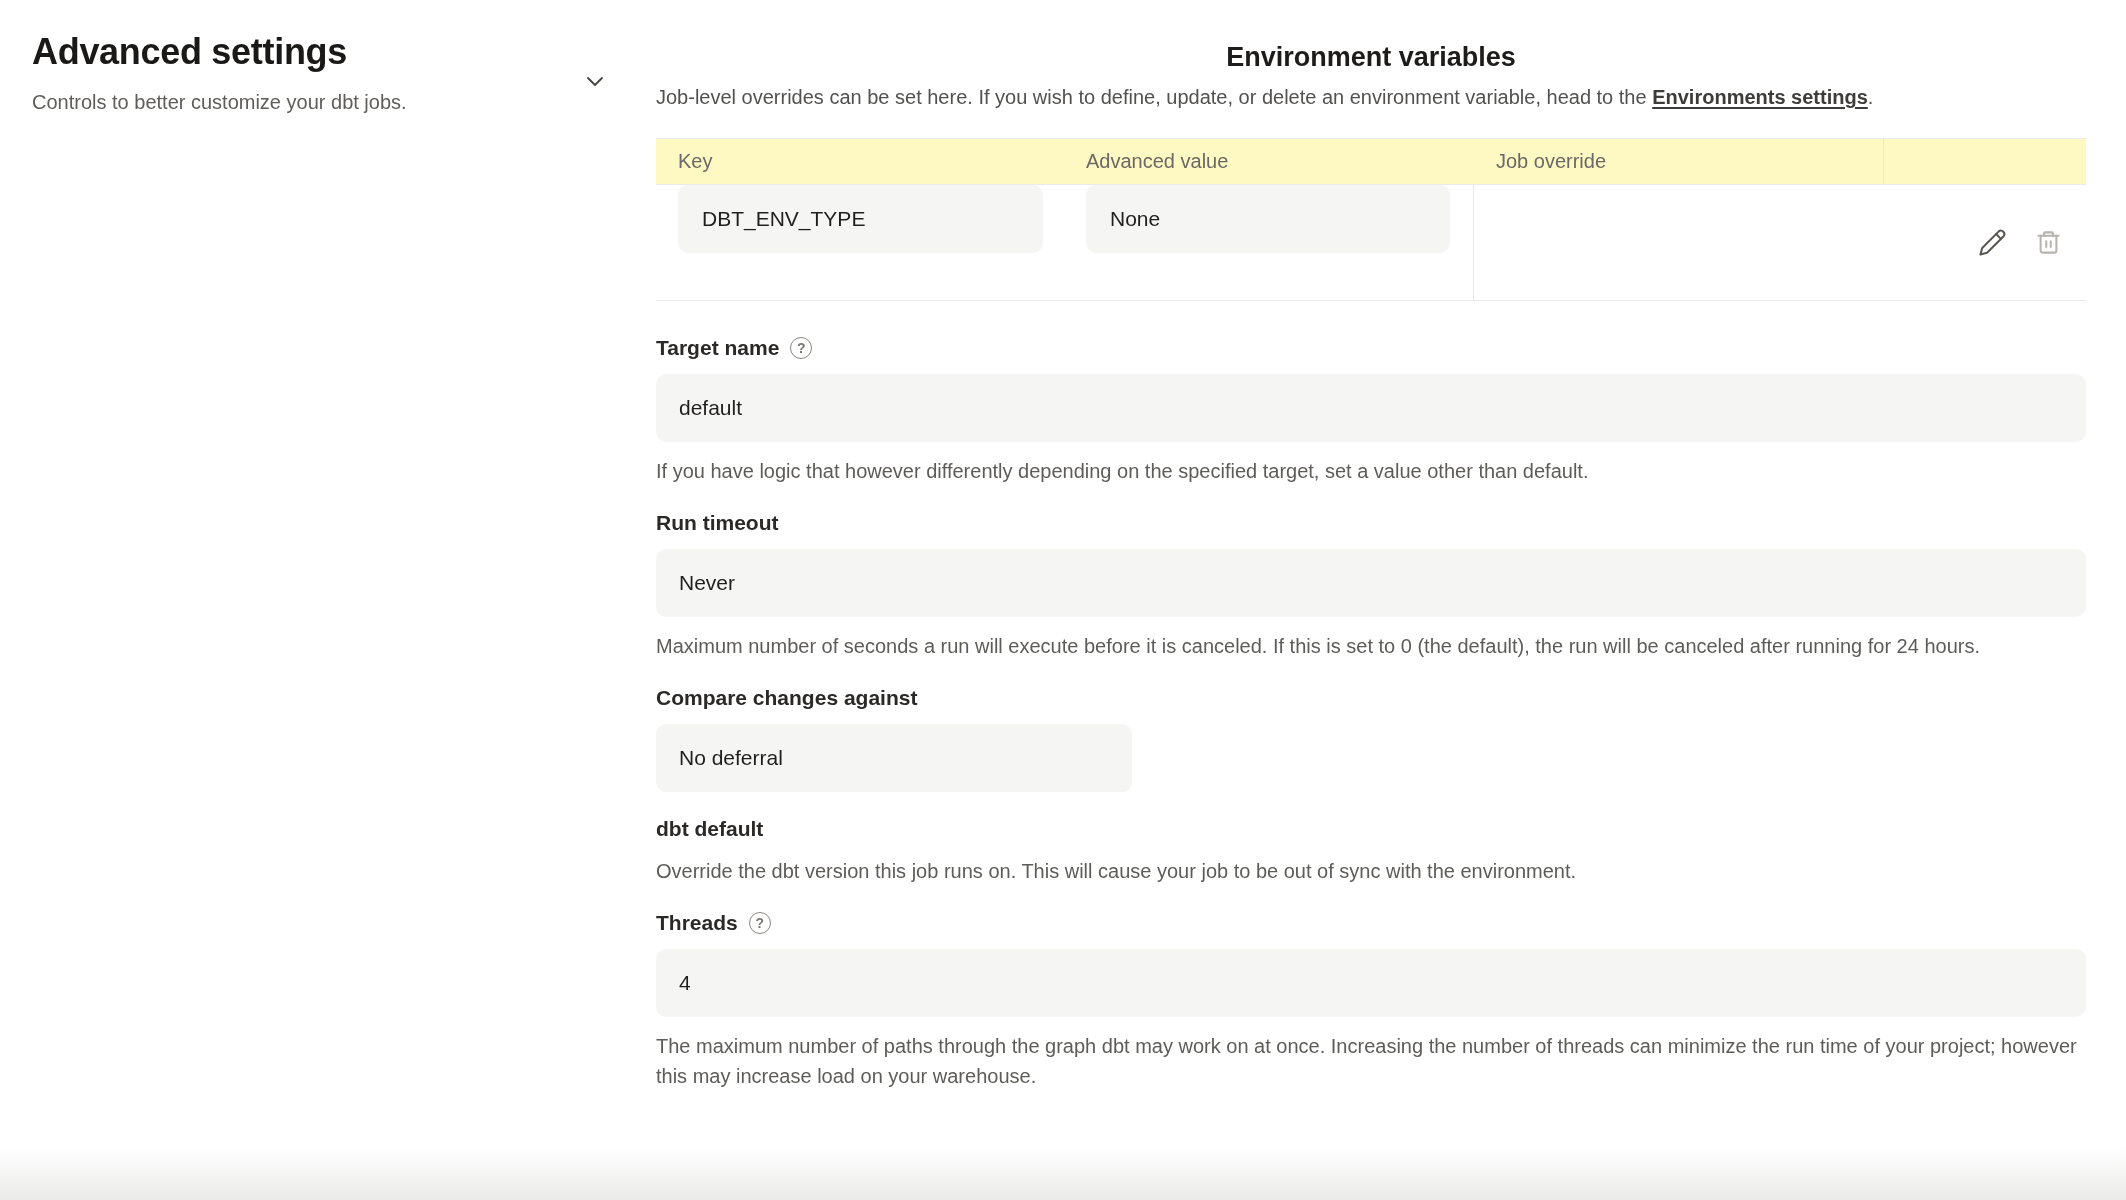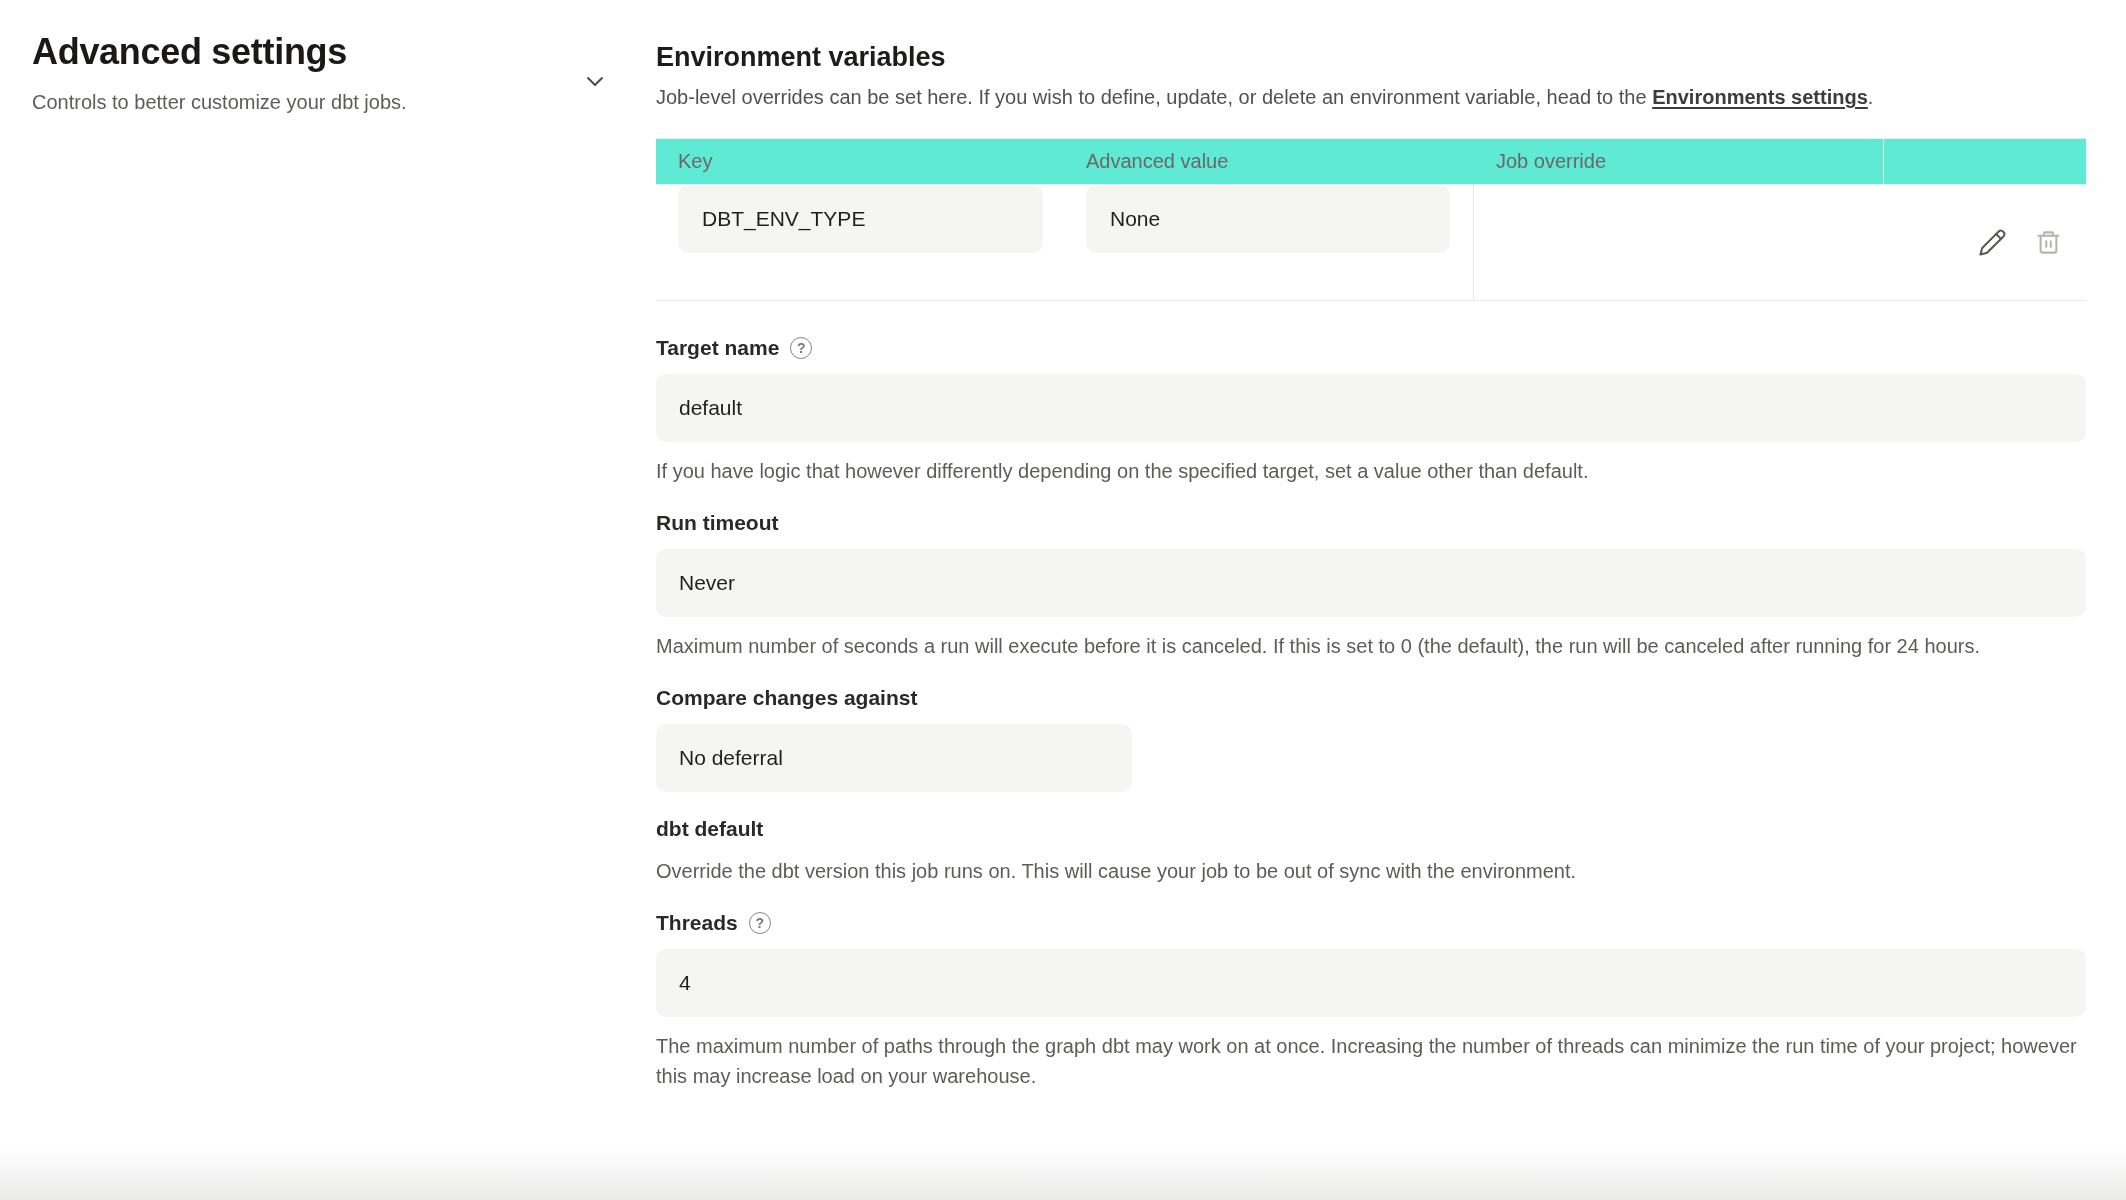--- a/index.html
+++ b/index.html
@@ -20,32 +20,32 @@
   }
   .page-subtitle { margin-top: 14px; font-size: 20px; color: #5e5d5a; line-height: 28px; }
   .collapse-btn {
     position: absolute; left: 578px; top: 64px; width: 34px; height: 34px;
     background: transparent; border: none; cursor: pointer;
     display: flex; align-items: center; justify-content: center;
   }
 
   
   .content { position: absolute; left: 656px; top: 40px; width: 1430px; }
-  .env-heading { font-size: 27px; font-weight: 600; color: #1d1c1b; line-height: 34px; }
+  .env-heading { font-size: 27px; font-weight: 600; color: #1d1c1b; line-height: 34px; text-align: center; }
   .env-desc { margin-top: 8px; font-size: 20px; color: #525150; line-height: 30px; }
   .env-desc .link {
     color: #3d3c3a; font-weight: 700; text-decoration: underline;
     text-underline-offset: 3px; cursor: pointer;
   }
 
   
   .env-table { margin-top: 26px; width: 100%; }
   .t-head {
     display: flex; align-items: center; height: 47px;
-    background: #5eead4; border-top: 1px solid #ecebe9; border-bottom: 1px solid #ecebe9;
+    background: #fef9c3; border-top: 1px solid #ecebe9; border-bottom: 1px solid #ecebe9;
     font-size: 20px; color: #6b6865; font-weight: 500;
   }
   .t-row {
     display: flex; height: 116px;
     border-bottom: 1px solid #ecebe9; background: #ffffff;
   }
   .col-key { width: 430px; padding-left: 22px; }
   .col-inherited { width: 410px; }
   .col-override { width: 387px; }
   .col-actions {

